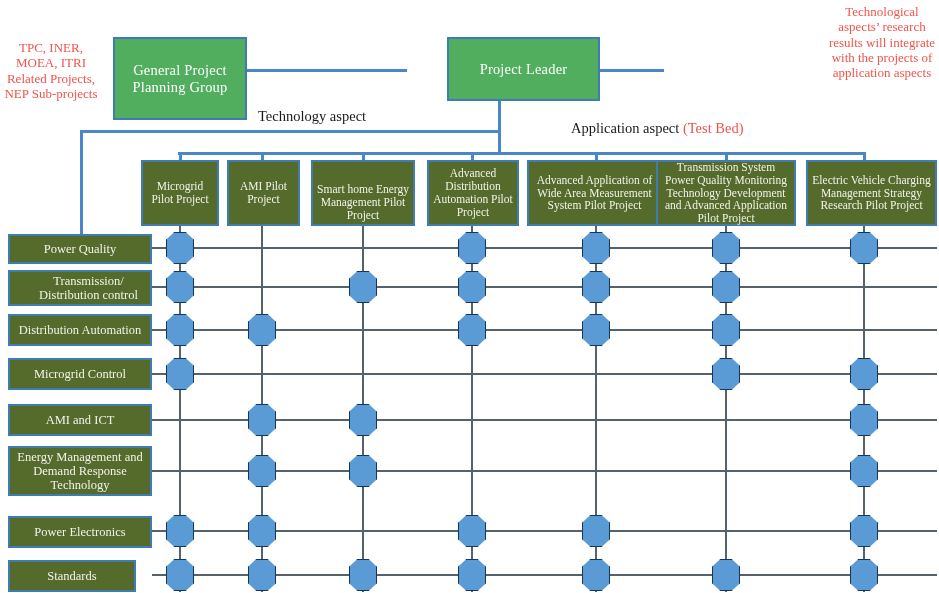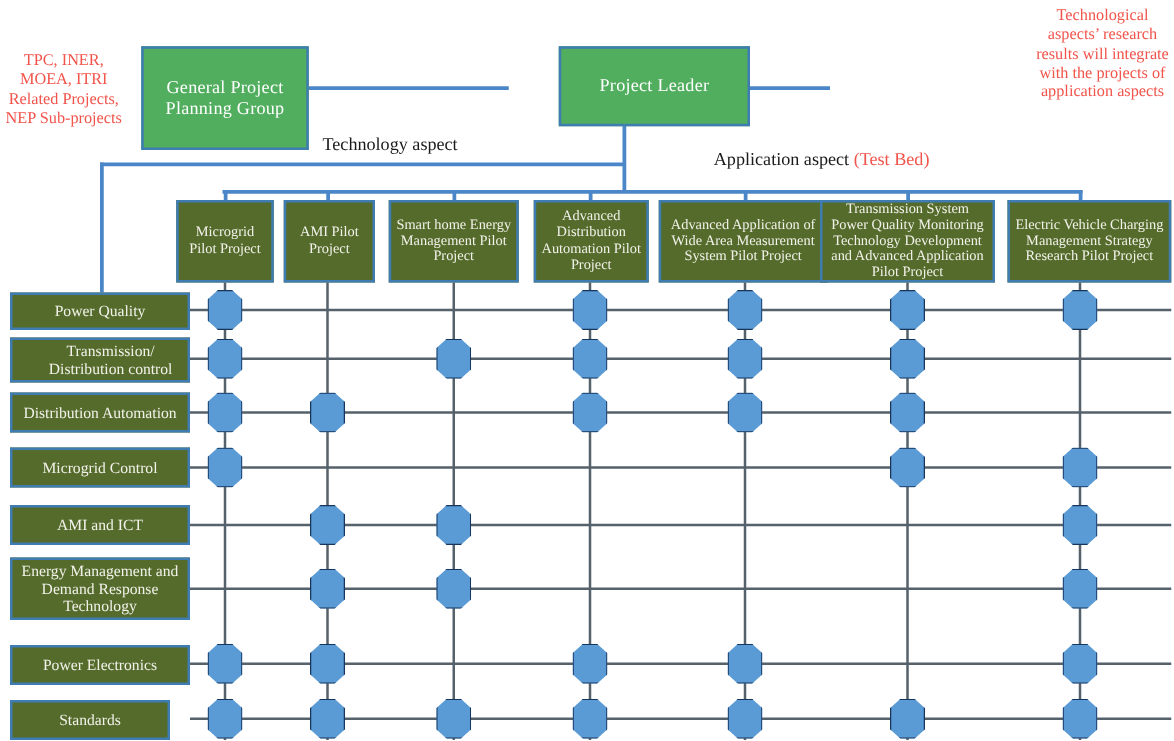--- a/index.html
+++ b/index.html
@@ -95,21 +95,21 @@
       <div class="abs bl blv" style="left:725px;top:152px;height:8px;"></div>
       <div class="abs bl blv" style="left:863px;top:152px;height:8px;"></div>
     </div>
   <div id="col-boxes">
       <div class="abs olive colbox" style="left:141px;top:160px;width:78px;height:66px;">
         <span>Microgrid Pilot Project</span>
       </div>
       <div class="abs olive colbox" style="left:227px;top:160px;width:73px;height:66px;">
         <span>AMI Pilot Project</span>
       </div>
-      <div class="abs olive colbox" style="left:311px;top:160px;width:104px;height:66px;">
+      <div class="abs olive colbox" style="left:311px;top:160px;width:104px;height:66px;align-items:flex-end;">
         <span>Smart home Energy Management Pilot Project</span>
       </div>
       <div class="abs olive colbox" style="left:427px;top:160px;width:92px;height:66px;">
         <span>Advanced Distribution Automation Pilot Project</span>
       </div>
       <div class="abs olive colbox" style="left:527px;top:160px;width:135px;height:66px;">
         <span>Advanced Application of Wide Area Measurement System Pilot Project</span>
       </div>
       <div class="abs olive colbox" style="left:656px;top:160px;width:140px;height:66px;">
         <span>Transmission System Power Quality Monitoring Technology Development and Advanced Application Pilot Project</span>

